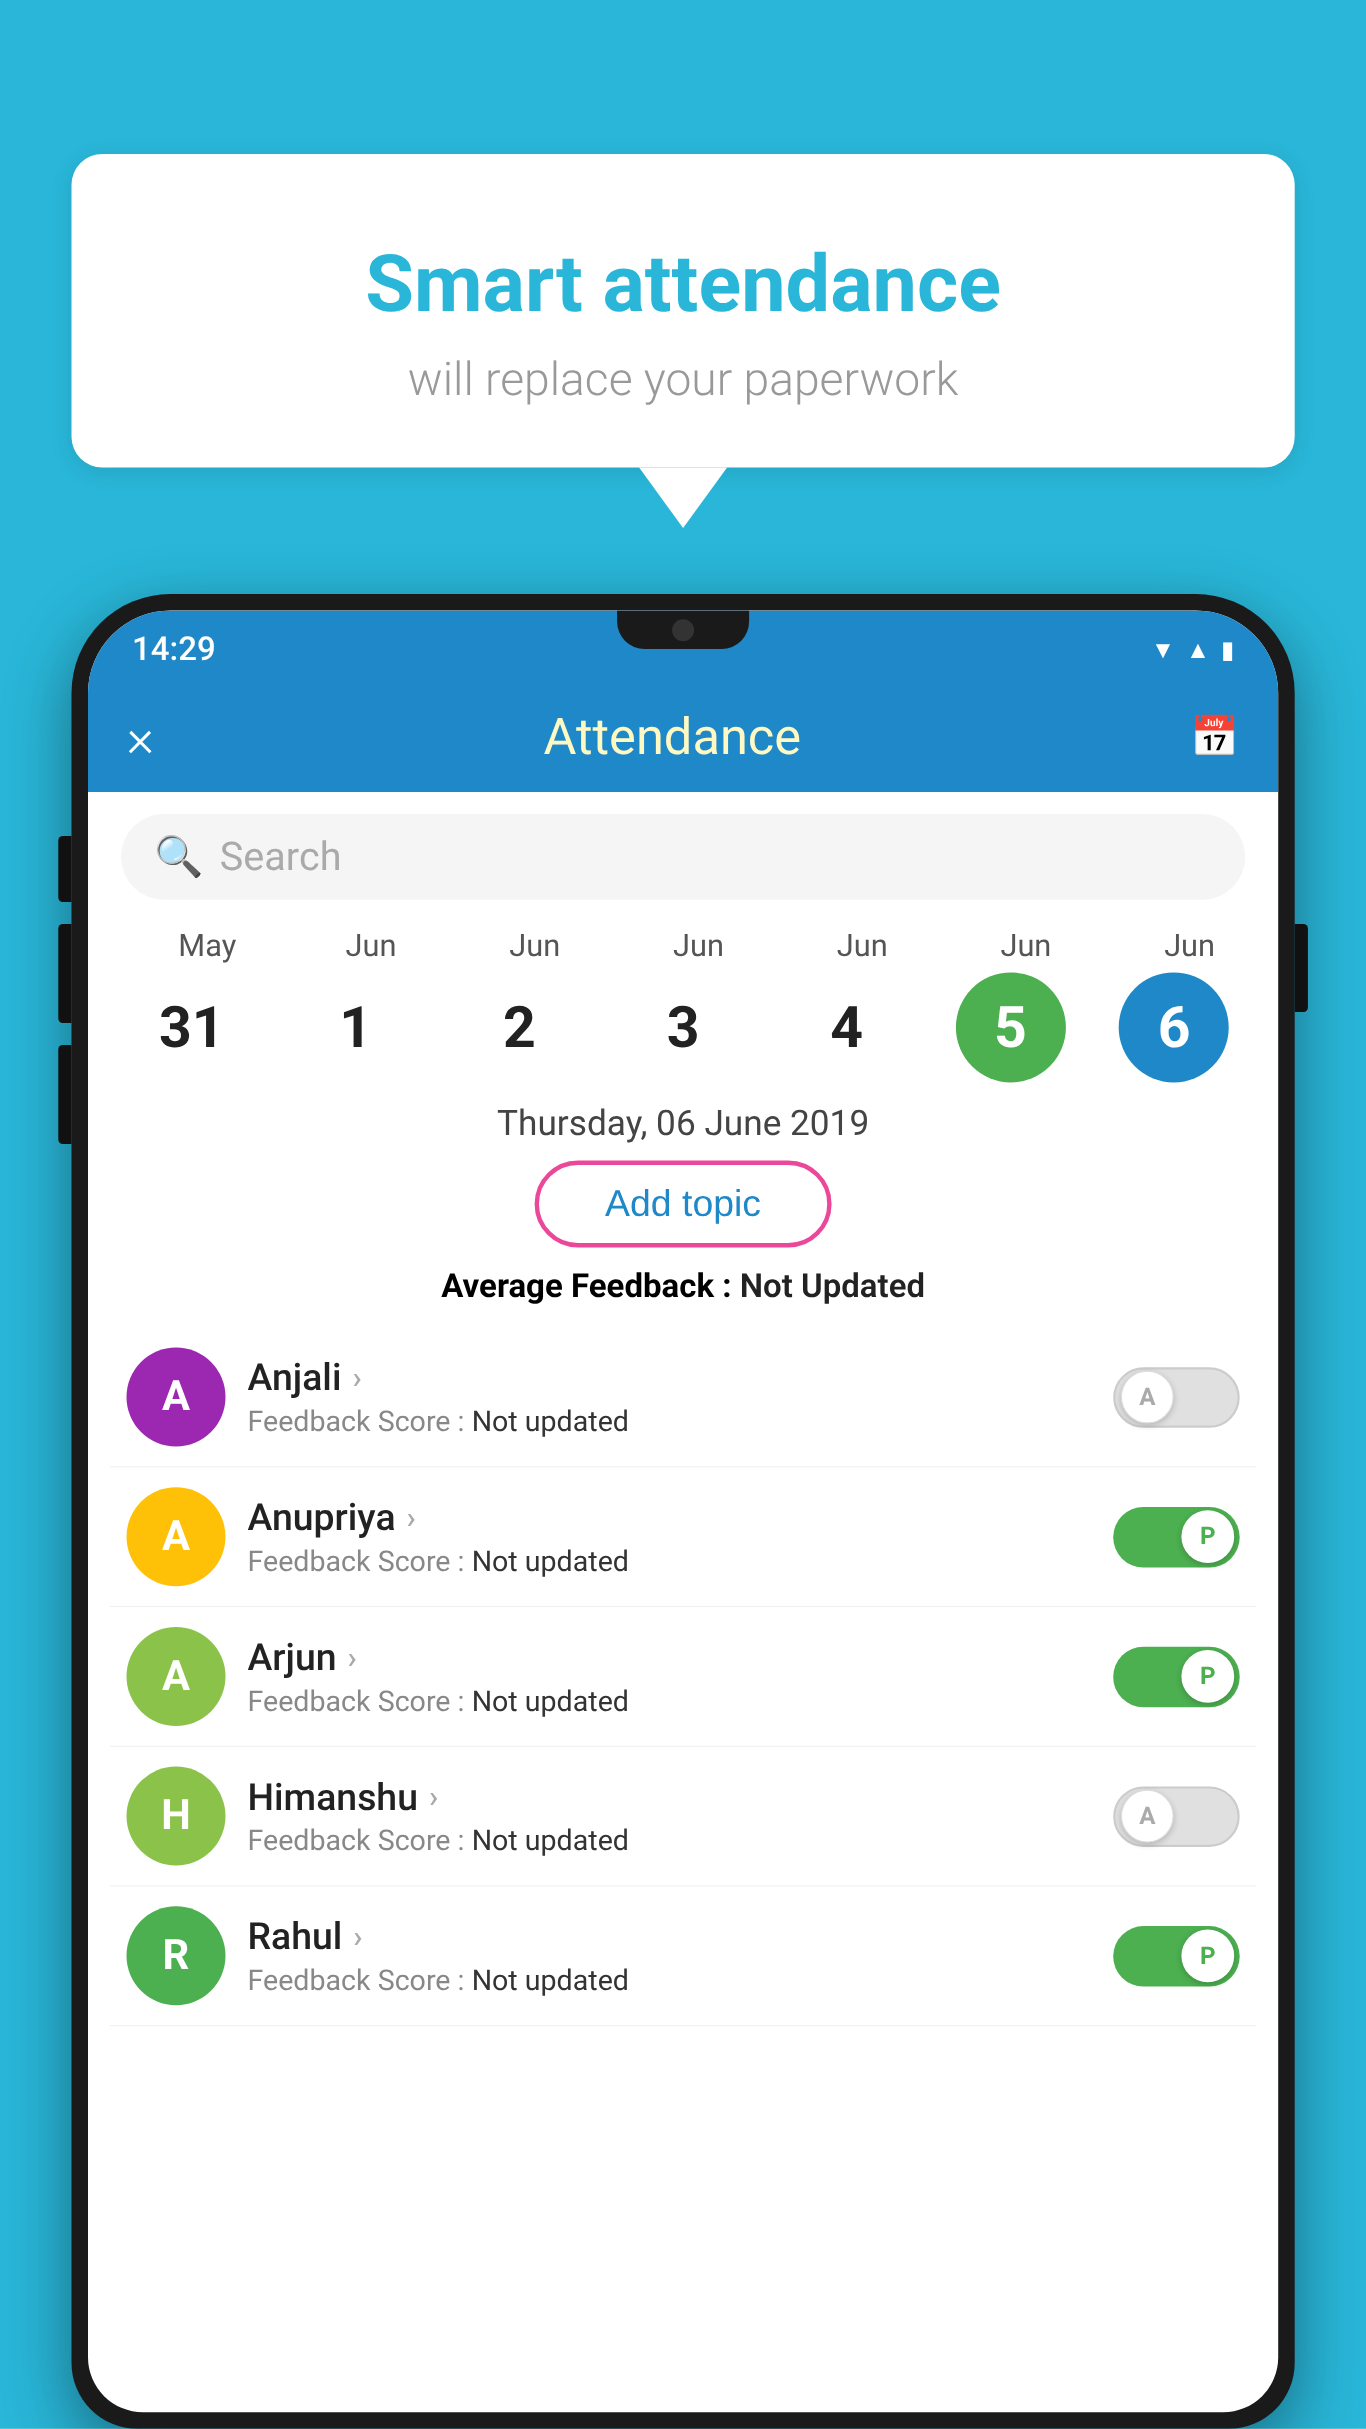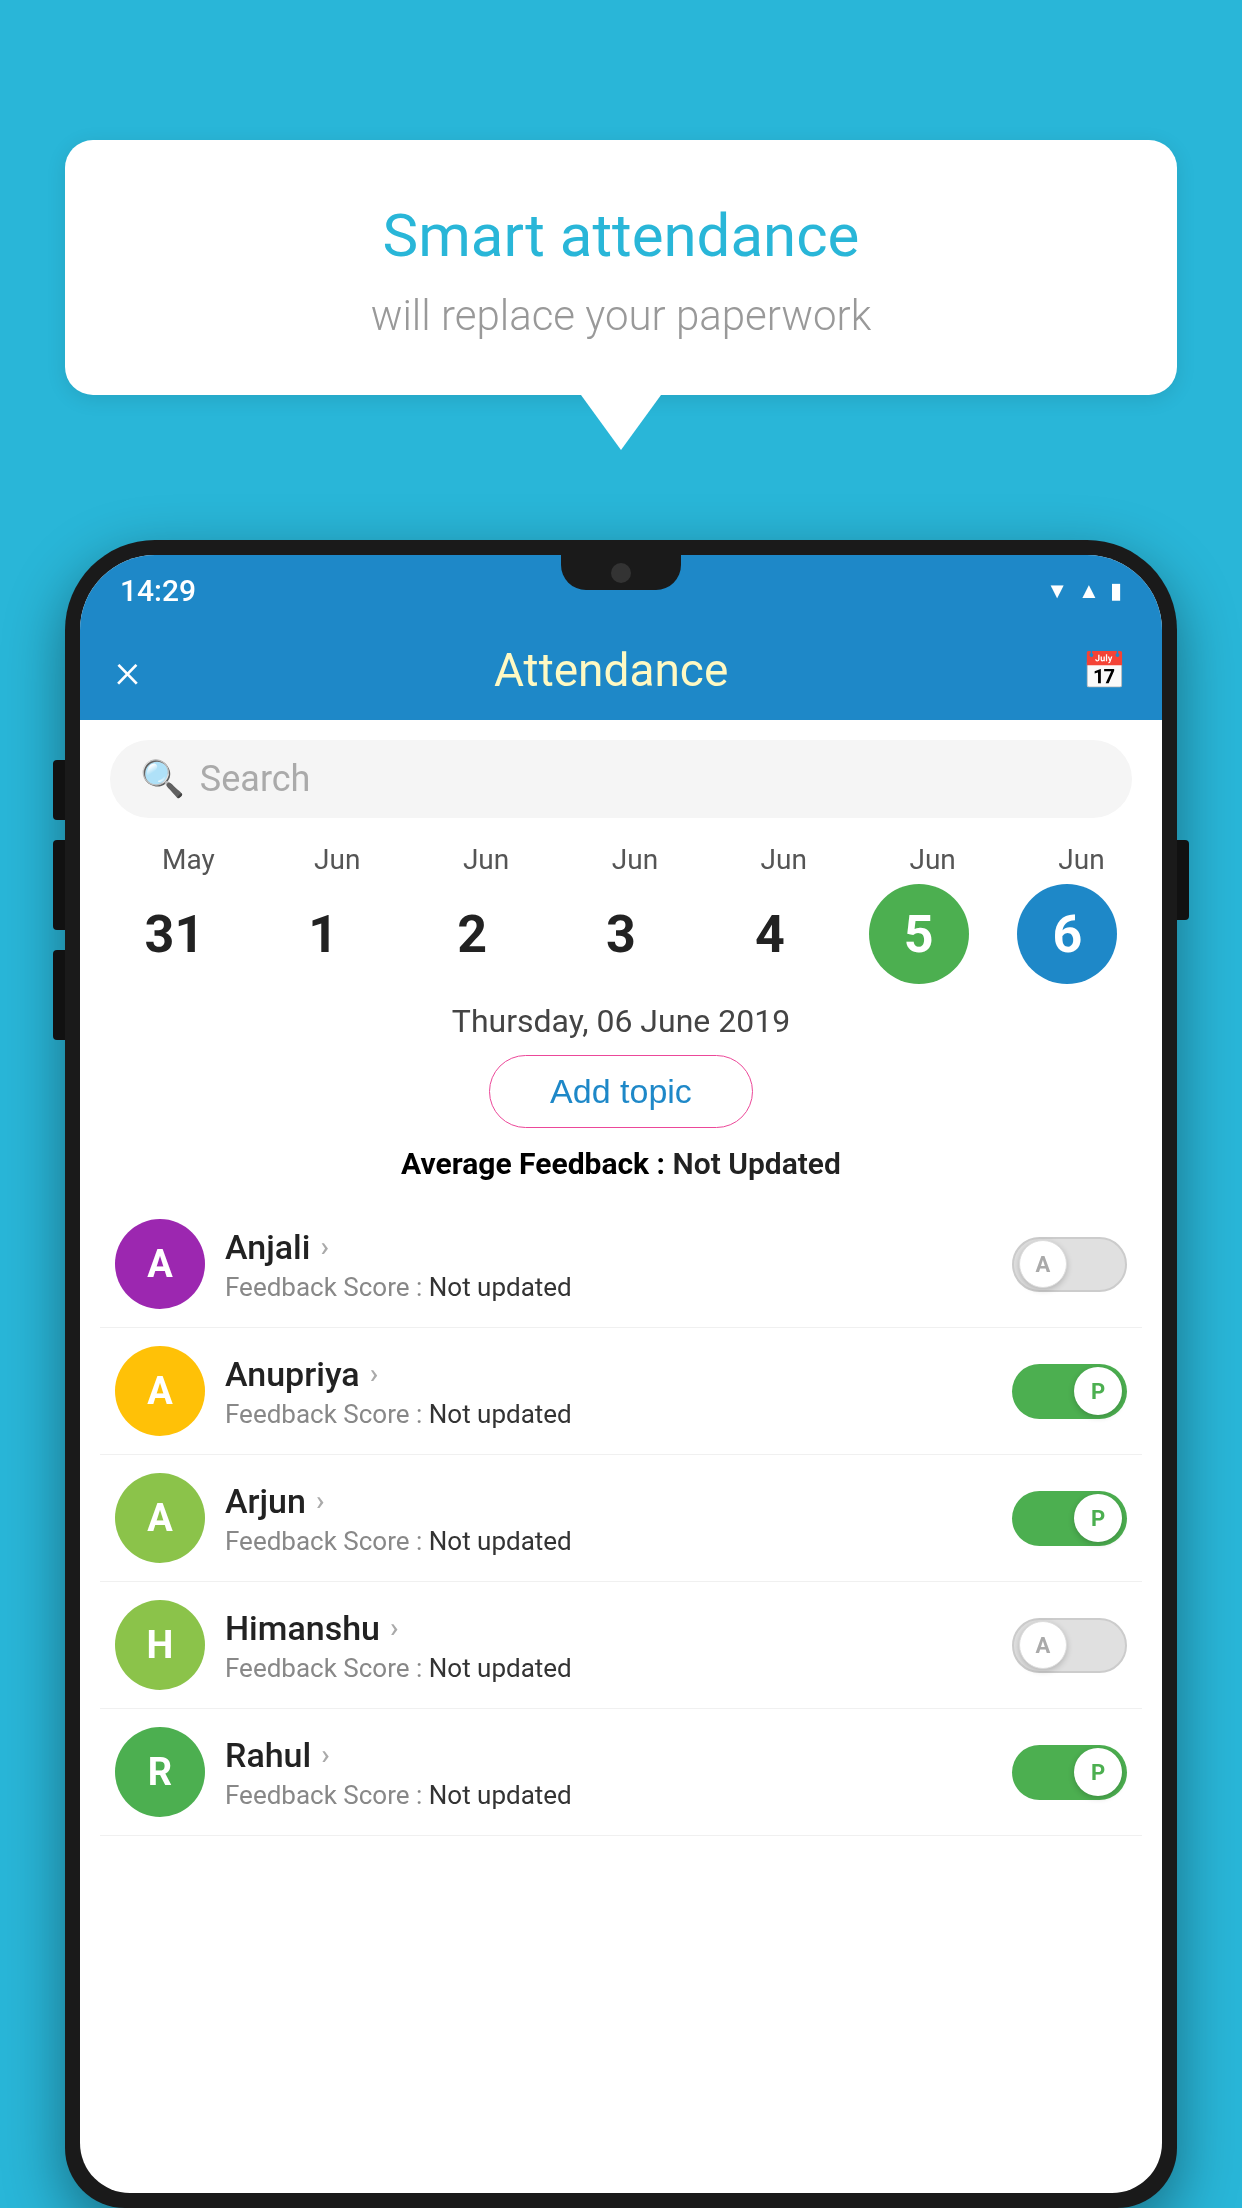--- a/index.html
+++ b/index.html
@@ -20,24 +20,25 @@
       right: 65px;
     }
     .speech-bubble {
       background: white;
       border-radius: 28px;
       padding: 60px 40px 55px;
       text-align: center;
       box-shadow: 0 4px 20px rgba(0,0,0,0.1);
     }
     .speech-bubble-title {
-      font-size: 60px;
+      font-size: 72px;
       color: #29B6D8;
-      font-weight: 400;
+      font-weight: 700;
       margin-bottom: 20px;
+      margin-top: 16px;
     }
     .speech-bubble-subtitle {
       font-size: 42px;
       color: #999;
       font-weight: 300;
     }
     .speech-bubble-arrow {
       width: 0;
       height: 0;
       border-left: 40px solid transparent;
@@ -200,21 +201,21 @@
       text-align: center;
       font-size: 32px;
       color: #444;
       margin: 18px 0 15px;
     }
 
     
     .add-topic-btn {
       display: block;
       margin: 0 auto 18px;
-      border: 1px solid #ec4899;
+      border: 4px solid #ec4899;
       background: transparent;
       color: #1E88C8;
       border-radius: 40px;
       padding: 16px 60px;
       font-size: 34px;
       cursor: pointer;
       width: fit-content;
     }
 
     

